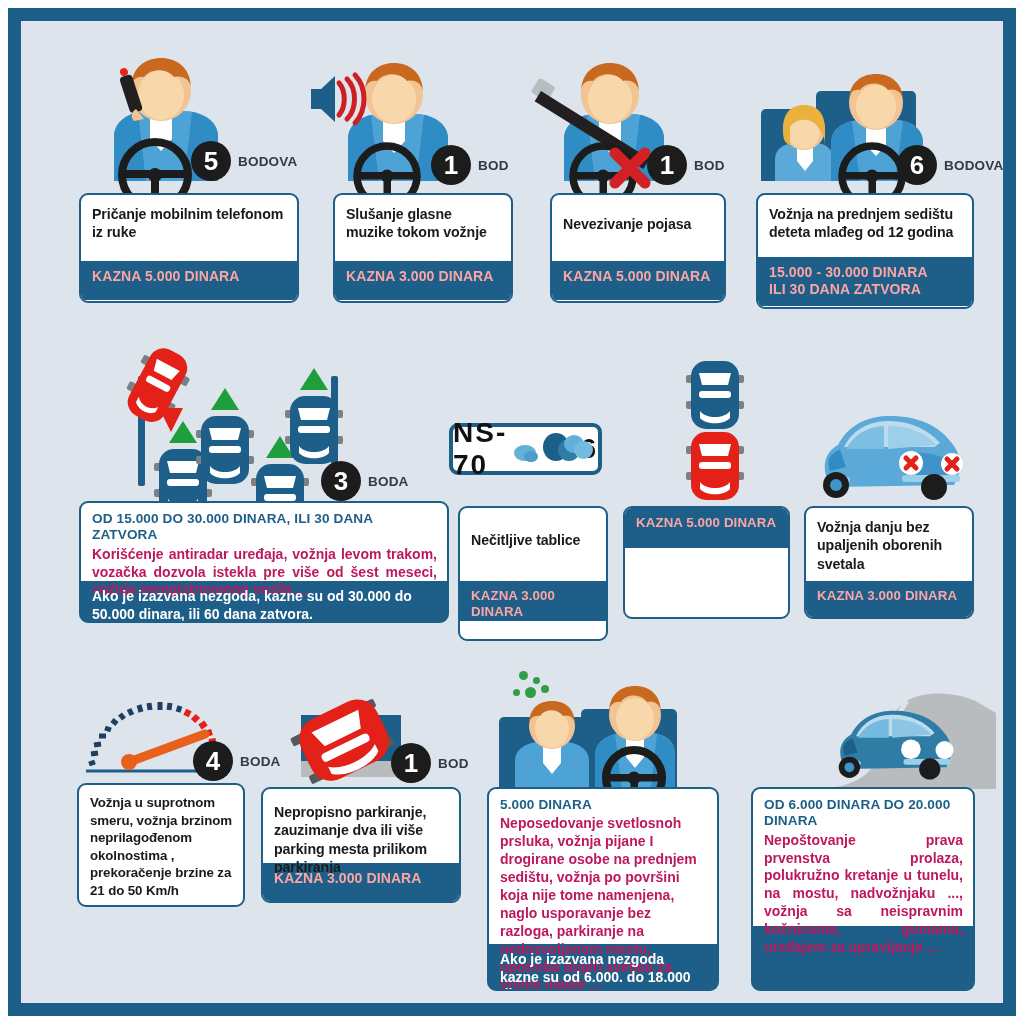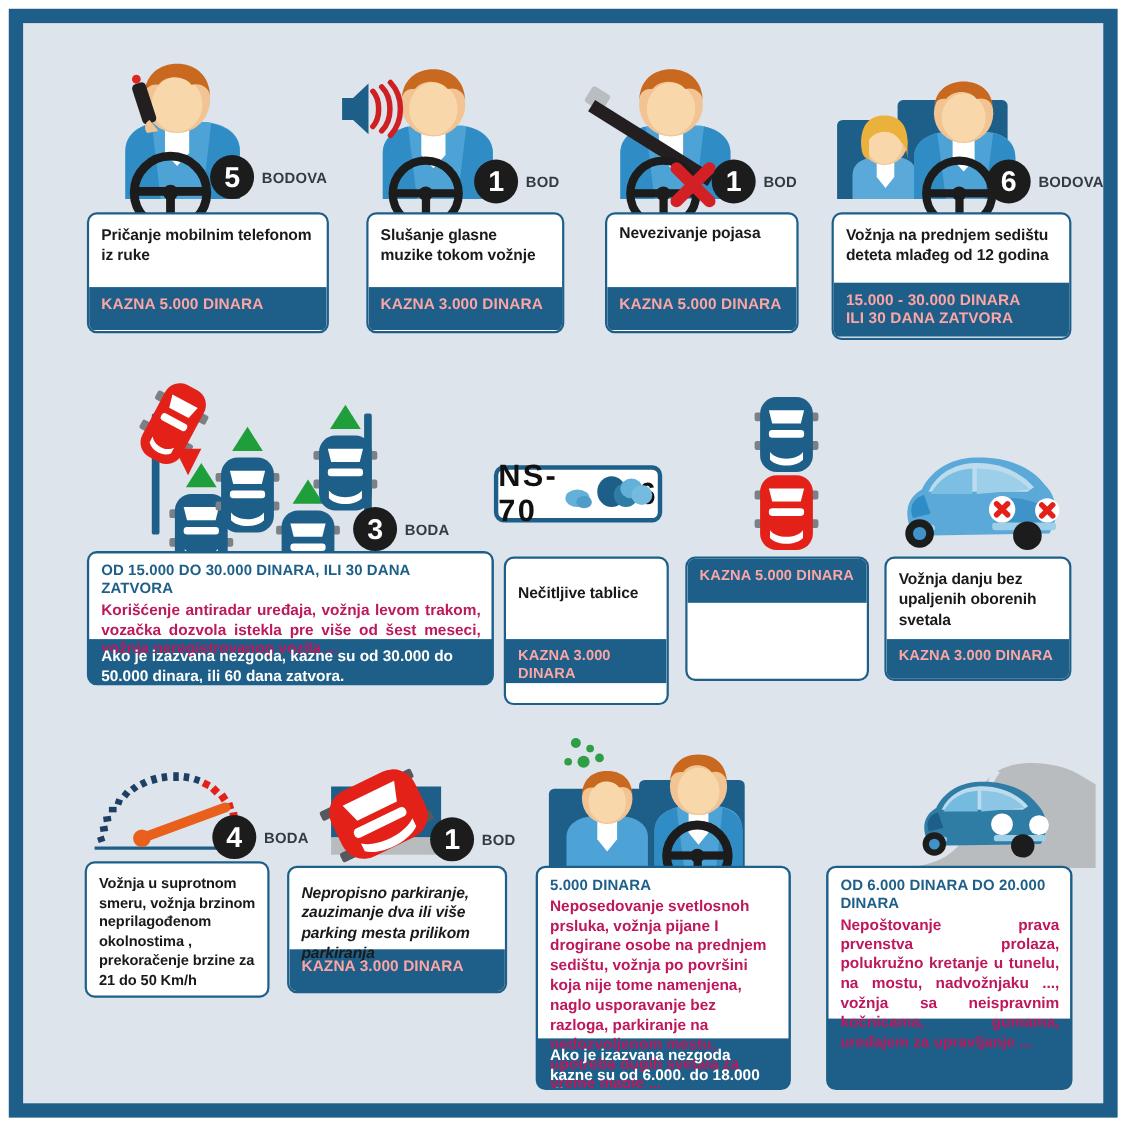--- a/index.html
+++ b/index.html
@@ -200,21 +200,21 @@
    <div style="position:absolute;left:588px;top:128px;">
      <svg width="42" height="40" viewBox="0 0 42 40">
        <path d="M6 4 L36 34 M36 4 L6 34" stroke="#d32024" stroke-width="11" stroke-linecap="round"></path>
      </svg>
    </div>
    <div class="badge" style="left:626px;top:124px;">
      <div class="circ">1</div>
      <div class="lbl">BOD</div>
    </div>
    <div class="card" style="left:529px;top:172px;width:176px;height:110px;">
-     <div class="body" style="height:66px;padding-top:8px;">Nevezivanje pojasa</div>
+     <div class="body" style="height:66px;padding-top:20px;">Nevezivanje pojasa</div>
      <div class="foot" style="height:39px;">KAZNA 5.000 DINARA</div>
    </div>
 
    <div class="seat" style="left:740px;top:88px;width:78px;height:72px;"></div>
    <div class="seat" style="left:795px;top:70px;width:100px;height:90px;"></div>
 
    <div class="driver" style="left:748px;top:82px;width:70px;height:78px;">
      <svg width="70" height="78" viewBox="0 0 70 78">
        <path d="M6 78 L6 56 C6 46 15 41 24 40 L48 40 C57 41 64 46 64 56 L64 78 Z" fill="#5aa9d8"></path>
        <path d="M28 38 L44 38 L44 58 L36 68 L28 58 Z" fill="#ffffff"></path>
@@ -460,21 +460,21 @@
          <rect x="38" y="48" width="52" height="9" rx="4" fill="#ffffff"></rect>
          <path d="M40 62 C52 72 80 72 92 62 L92 70 C80 80 52 80 40 70 Z" fill="#ffffff"></path>
        </g>
      </svg>
    </div>
    <div class="badge" style="left:370px;top:722px;">
      <div class="circ">1</div>
      <div class="lbl">BOD</div>
    </div>
    <div class="card" style="left:240px;top:766px;width:200px;height:116px;">
-     <div class="body" style="height:74px;padding-top:14px;font-style:italic;">Nepropisno parkiranje,  zauzimanje dva ili više parking mesta prilikom parkiranja</div>
+     <div class="body" style="height:74px;padding-top:14px;">Nepropisno parkiranje,  zauzimanje dva ili više parking mesta prilikom parkiranja</div>
      <div class="foot" style="height:40px;">KAZNA 3.000 DINARA</div>
    </div>
 
    <div class="seat" style="left:478px;top:696px;width:86px;height:72px;"></div>
    <div class="seat" style="left:560px;top:688px;width:96px;height:80px;"></div>
    <div class="bubble" style="left:498px;top:650px;width:9px;height:9px;"></div>
    <div class="bubble" style="left:512px;top:656px;width:7px;height:7px;"></div>
    <div class="bubble" style="left:504px;top:666px;width:11px;height:11px;"></div>
    <div class="bubble" style="left:520px;top:664px;width:8px;height:8px;"></div>
    <div class="bubble" style="left:492px;top:668px;width:7px;height:7px;"></div>

